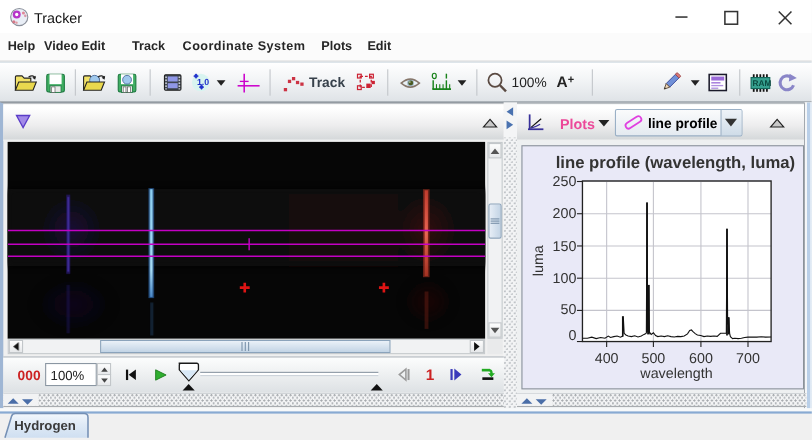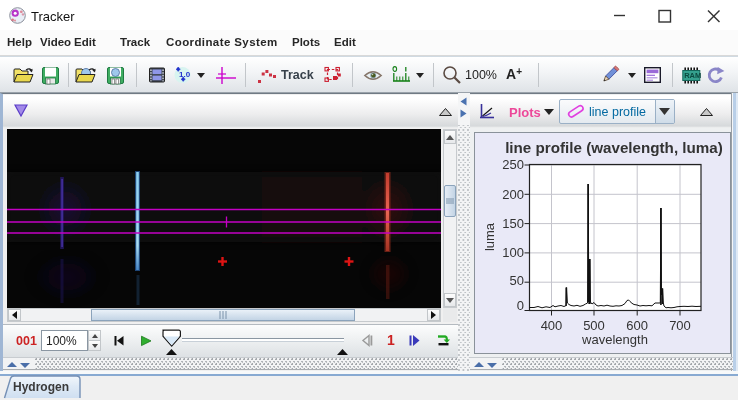--- a/index.html
+++ b/index.html
@@ -347,21 +347,21 @@
       </svg>
     </div>
   <div class="thumbh" style="left:91px;top:309px;width:264px;height:12px"></div>
   <svg class="ico" width="8" height="8" style="left:219px;top:311px">
       <line x1="1" y1="0" x2="1" y2="8" stroke="#7a92aa" stroke-width="1"></line>
       <line x1="4" y1="0" x2="4" y2="8" stroke="#7a92aa" stroke-width="1"></line>
       <line x1="7" y1="0" x2="7" y2="8" stroke="#7a92aa" stroke-width="1"></line>
     </svg>
 
   <div class="abs" id="player"></div>
-  <div class="abs" style="left:16px;top:334px;font-size:12.5px;font-weight:bold;color:#cc2222">001</div>
+  <div class="abs" style="left:16px;top:334px;font-size:12.5px;font-weight:bold;color:#cc2222">000</div>
   <div class="abs" style="left:41px;top:330px;width:47px;height:21px;background:#fff;border:1px solid #8a96a2"></div>
   <div class="abs" style="left:46px;top:334px;font-size:12px;color:#222">100%</div>
   <div class="sbtn" style="left:88px;top:330px;width:13px;height:11px">
       <svg width="6" height="4">
         <path d="M3,0 L6,4 L0,4 Z" fill="#444"></path>
       </svg>
     </div>
   <div class="sbtn" style="left:88px;top:340px;width:13px;height:11px">
       <svg width="6" height="4">
         <path d="M3,4 L6,0 L0,0 Z" fill="#444"></path>
@@ -435,21 +435,21 @@
       <path d="M0,0 h10 L5,6 Z" fill="#222"></path>
     </svg>
   <div class="abs" style="left:559px;top:99px;width:116px;height:25px;background:linear-gradient(#fafbfc,#e4eaf0);border:1.5px solid #9ab0c6;border-radius:2px"></div>
   <div class="abs" style="left:655px;top:100px;width:19px;height:23px;background:linear-gradient(#eef3f8,#cfdce8);border-left:1px solid #9ab0c6"></div>
   <svg class="ico" width="11" height="7" style="left:659px;top:108px">
       <path d="M0,0 h11 L5.5,7 Z" fill="#333"></path>
     </svg>
   <svg class="ico" width="22" height="18" style="left:564px;top:102px" viewBox="0 0 22 18">
     <rect x="4" y="6.5" width="16" height="5.5" rx="2.75" fill="none" stroke="#e040e0" stroke-width="1.6" transform="rotate(-33 12 9.5)"></rect>
   </svg>
-  <div class="abs" style="left:589px;top:105px;font-size:12.5px;font-weight:normal;color:#0369a1">line profile</div>
+  <div class="abs" style="left:589px;top:105px;font-size:12.5px;font-weight:bold;color:#000000">line profile</div>
   <svg class="ico" width="13" height="8" style="left:700px;top:108px" viewBox="0 0 13 8">
     <path d="M6.5,0.5 L12.5,7.5 L0.5,7.5 Z" fill="#c8c8c8" stroke="#222" stroke-width="1"></path>
   </svg>
   <div class="abs" id="plotbox"></div>
   <svg class="ico" width="257" height="222" style="left:474px;top:132px" viewBox="0 0 257 222">
 
     <text x="140" y="21" font-size="15.2px" font-weight="bold" fill="#333" text-anchor="middle" font-family="Liberation Sans">line profile (wavelength, luma)</text>
     <rect x="55.5" y="32.5" width="171.5" height="146" fill="#ffffff" stroke="none"></rect>
     <g stroke="#c4c4cc" stroke-width="1">
       <line x1="77.5" y1="33" x2="77.5" y2="178"></line>

